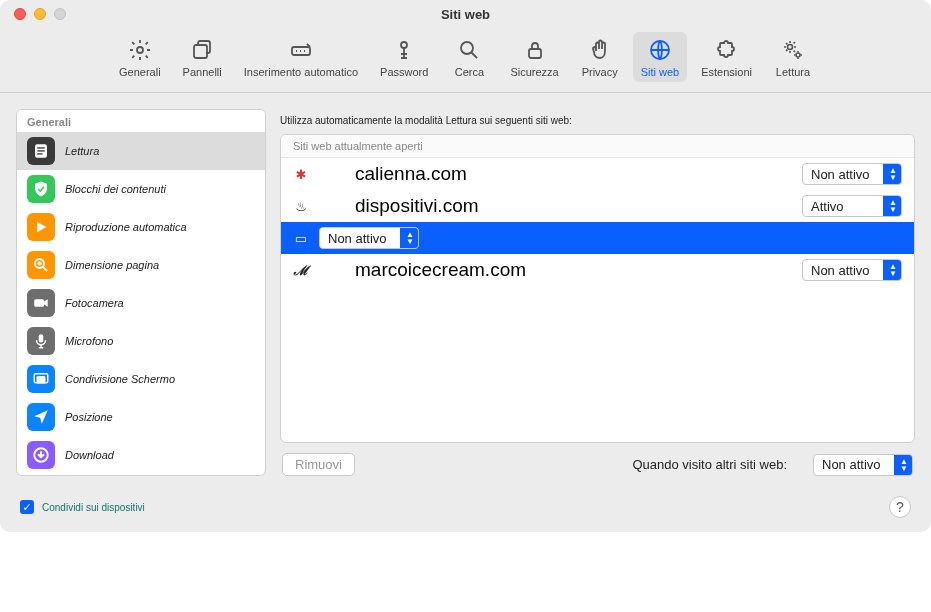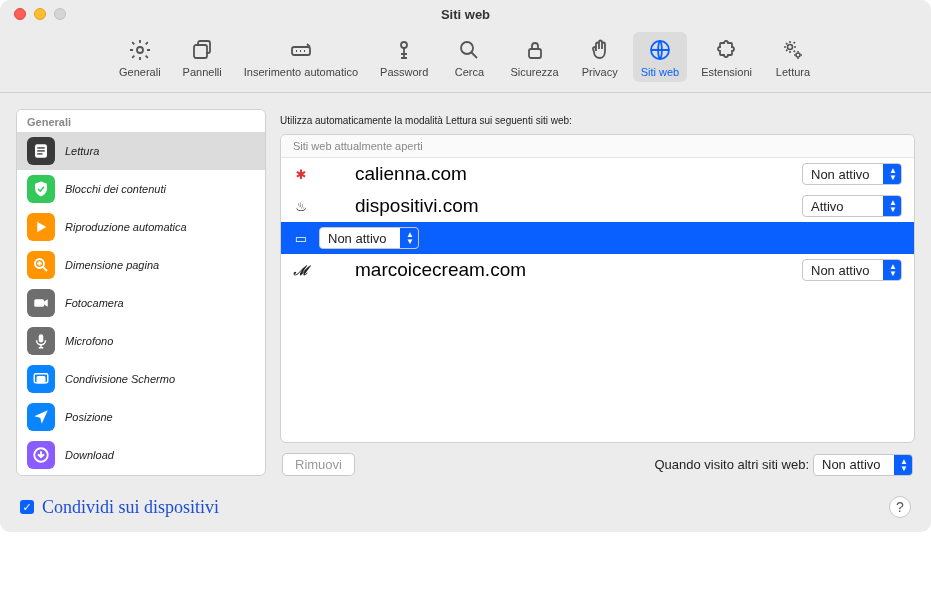--- a/index.html
+++ b/index.html
@@ -194,21 +194,21 @@
   z-index: 1;
   color: #fff;
   font-size: 8px;
   line-height: 7px;
   text-align: center;
 }
 .bottom-bar {
   display: flex;
   align-items: center;
   padding: 10px 2px 0;
-  gap: 4px;
+  gap: 26px;
 }
 .button {
   background: #fff;
   border: 1px solid #c8c8c8;
   border-radius: 5px;
   padding: 3px 12px;
   font-size: 13px;
   color: #999;
 }
 .bottom-spacer { flex: 1; }
@@ -222,21 +222,21 @@
 .checkbox {
   width: 14px; height: 14px;
   background: #0a60ff;
   border-radius: 3px;
   display: flex;
   align-items: center;
   justify-content: center;
   color: #fff;
   font-size: 11px;
 }
-.footer-label { font-size: 18px; color: #1d4ed8; flex: 1; font-family: Liberation Serif, serif; }
+.footer-label { font-size: 10px; color: #0f766e; flex: 1; }
 .help-btn {
   width: 22px; height: 22px;
   border-radius: 50%;
   background: #fff;
   border: 1px solid #c8c8c8;
   display: flex; align-items: center; justify-content: center;
   font-size: 14px;
   color: #555;
 }
 svg { display: block; }

